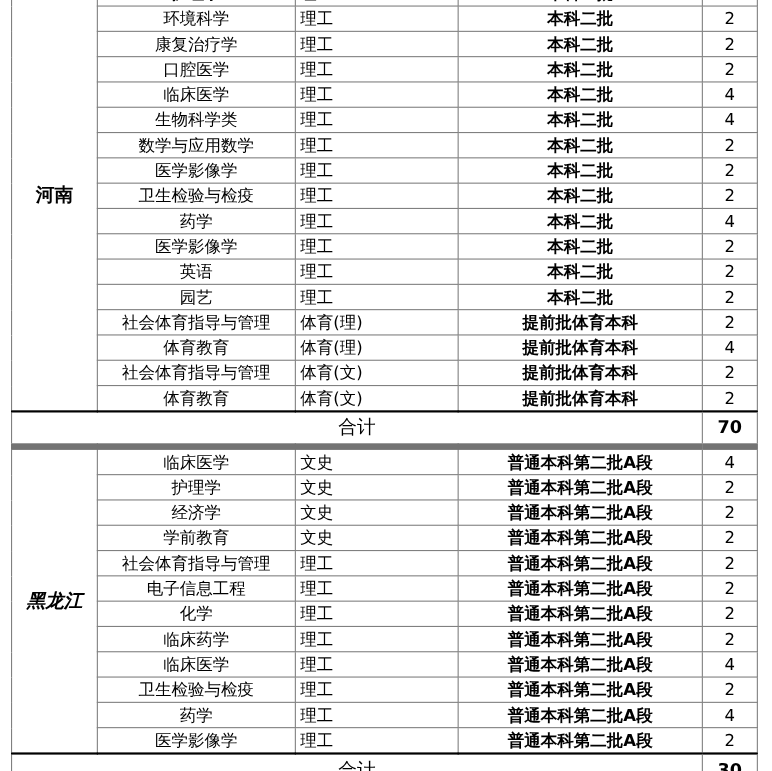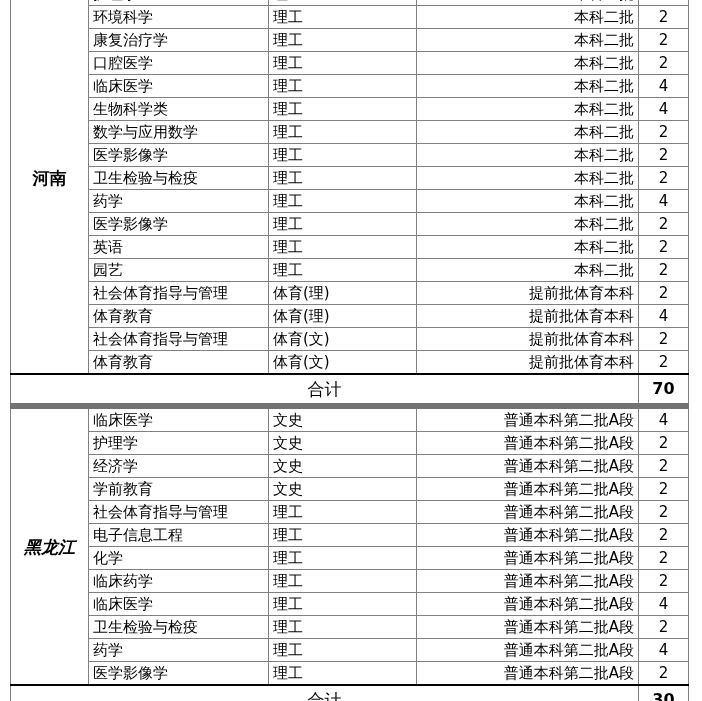--- a/index.html
+++ b/index.html
@@ -51,23 +51,23 @@
   col.c-batch   { width: 222px; }
   col.c-count   { width: 50px; }
 
   td.region {
     text-align: center;
     font-weight: bold;
     font-size: 17px;
     border-left: 3px solid #000000;
     border-right: 1px solid #808080;
   }
-  td.major   { text-align: left; }
+  td.major   { text-align: center; }
   td.subject { text-align: left; margin-top: 43px; }
-  td.batch   { text-align: right; }
+  td.batch   { text-align: center; font-weight: bold; }
   td.count   { text-align: center; }
   td.count-last { border-right: 3px solid #000000; }
 
   tr.total td {
     border-top: 2px solid #000000;
     border-bottom: 6px solid #737373;
     height: 28px;
     line-height: 26px;
   }
   td.total-label {

